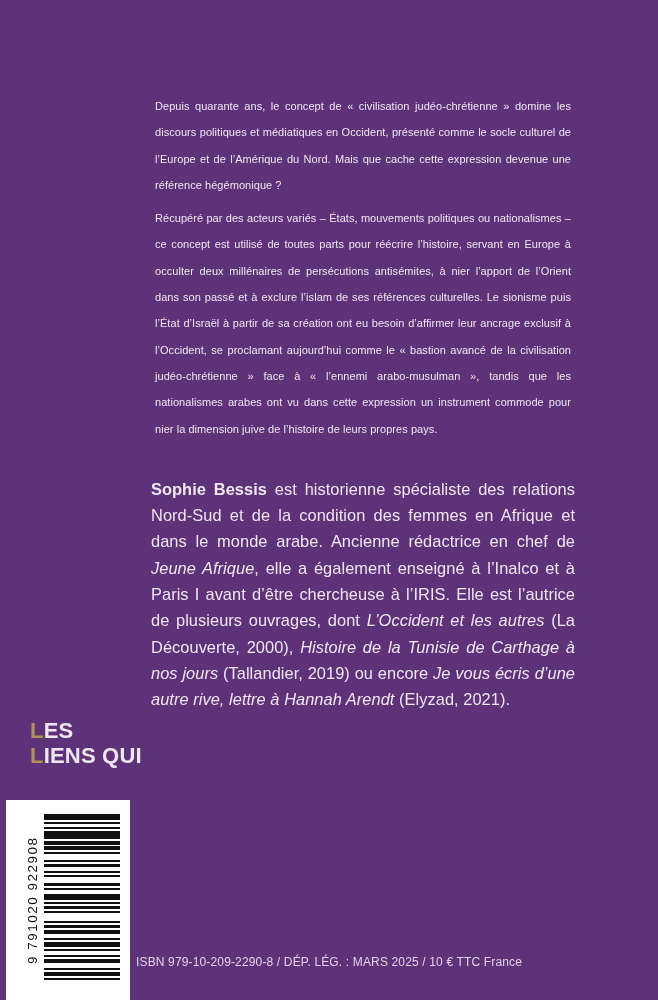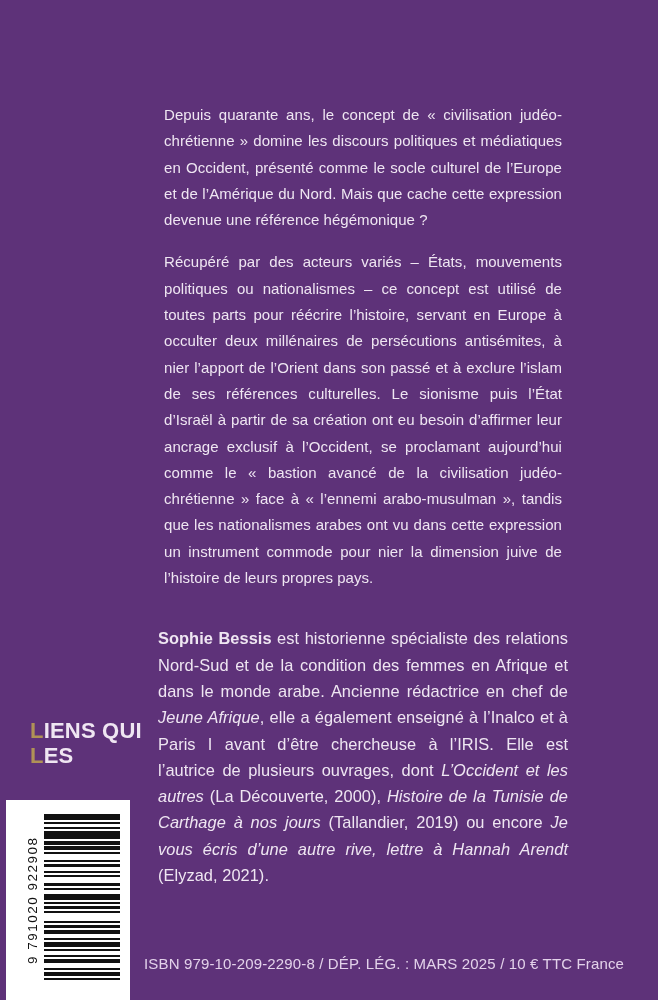--- a/index.html
+++ b/index.html
@@ -17,34 +17,34 @@
 
   
   .text-column {
     position: absolute;
     left: 148px;
     top: 86px;
     width: 430px;
   }
 
   .blurb p {
-    margin: 16px;
+    margin: 7px;
     color: #efe6f2;
-    font-size: 15px;
+    font-size: 11px;
     line-height: 26.3px;
     text-align: justify;
     text-justify: inter-word;
     letter-spacing: 0.05px;
   }
 
   .bio {
     margin-top: 34px;
   }
   .bio p {
-    margin: 10px;
+    margin: 3px;
     color: #efe6f2;
     font-size: 16.4px;
     line-height: 26.3px;
     text-align: justify;
     text-justify: inter-word;
     letter-spacing: 0.05px;
   }
   .bio b { font-weight: 700; }
   .bio i { font-style: italic; }
 
@@ -109,24 +109,24 @@
   }
   .bars span {
     display: block;
     width: 100%;
     background: #111;
   }
 
   
   .isbn {
     position: absolute;
-    left: 144px;
+    left: 136px;
     top: 955px;
     color: #e3d2ea;
-    font-size: 15px;
+    font-size: 12px;
     letter-spacing: 0.15px;
     white-space: nowrap;
   }
 </style>
 </head>
 <body>
 
 <div class="text-column">
 
   <div class="blurb">
@@ -134,22 +134,22 @@
     <p>Récupéré par des acteurs variés – États, mouvements politiques ou nationalismes – ce concept est utilisé de toutes parts pour réécrire l’histoire, servant en Europe à occulter deux millénaires de persécutions antisémites, à nier l’apport de l’Orient dans son passé et à exclure l’islam de ses références culturelles. Le sionisme puis l’État d’Israël à partir de sa création ont eu besoin d’affirmer leur ancrage exclusif à l’Occident, se proclamant aujourd’hui comme le « bastion avancé de la civilisation judéo-chrétienne » face à « l’ennemi arabo-musulman », tandis que les nationalismes arabes ont vu dans cette expression un instrument commode pour nier la dimension juive de l’histoire de leurs propres pays.</p>
   </div>
 
   <div class="bio">
     <p><b>Sophie Bessis</b><span> est historienne spécialiste des relations Nord-Sud et de la condition des femmes en Afrique et dans le monde arabe. Ancienne rédactrice en chef de </span><i>Jeune Afrique</i><span>, elle a également enseigné à l’Inalco et à Paris I avant d’être chercheuse à l’IRIS. Elle est l’autrice de plusieurs ouvrages, dont </span><i>L’Occident et les autres</i><span> (La Découverte, 2000), </span><i>Histoire de la Tunisie de Carthage à nos jours</i><span> (Tallandier, 2019) ou encore </span><i>Je vous écris d’une autre rive, lettre à Hannah Arendt</i><span> (Elyzad, 2021).</span></p>
   </div>
 
 </div>
 
 <div class="logo">
+  <div class="line"><span class="gold">L</span><span>ES</span></div>
   <div class="line"><span class="gold">L</span><span>IENS QUI</span></div>
-  <div class="line"><span class="gold">L</span><span>ES</span></div>
 </div>
 
 <div class="barcode-box">
   <div class="barcode-inner">
     <div class="barcode-digits">9 791020 922908</div>
     <div class="bars" id="bars">
         <span style="height: 5.73333px; background: rgb(17, 17, 17);"></span>
         <span style="height: 1.91111px; background: rgb(255, 255, 255);"></span>
         <span style="height: 1.91111px; background: rgb(17, 17, 17);"></span>
         <span style="height: 3.82222px; background: rgb(255, 255, 255);"></span>

